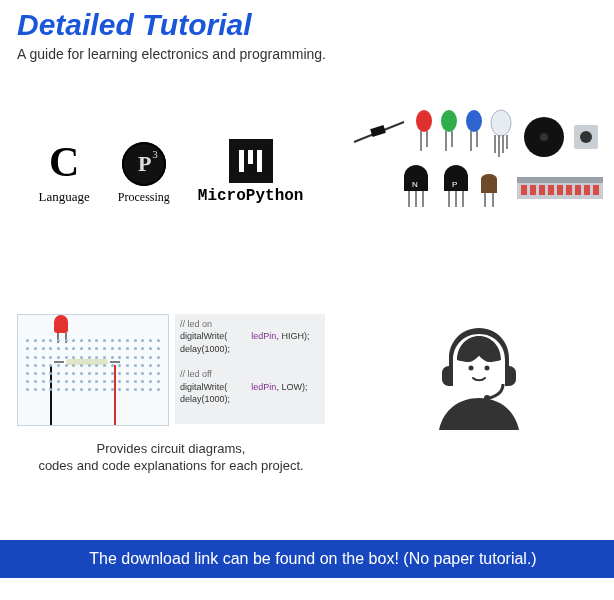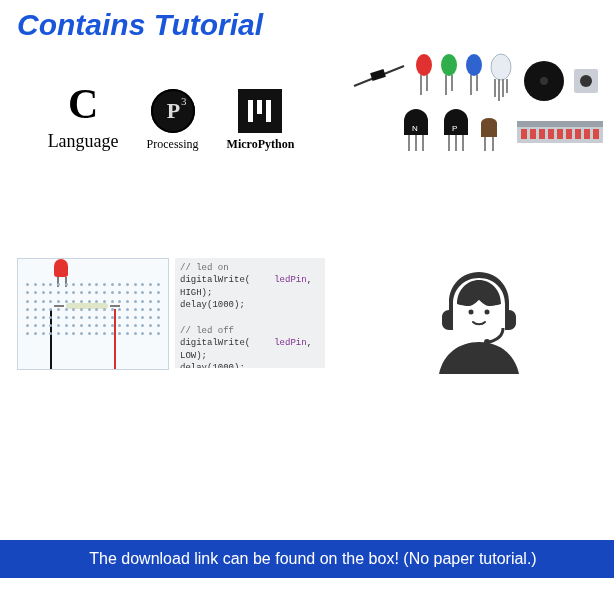--- a/index.html
+++ b/index.html
@@ -11,21 +11,21 @@
   .grid { display:grid; grid-template-columns:1fr 1fr; column-gap:24px; row-gap:40px; }
   .cell { text-align:center; }
   .caption { font-size:13px; color:var(--muted); line-height:1.35; }
   .illus { height:140px; display:flex; align-items:center; justify-content:center; }
   .band { position:fixed; left:0; bottom:22px; width:614px; background:var(--band-blue); color:#fff; text-align:center; font-size:16px; padding:10px 6px; }
 
   
   .langs { display:flex; align-items:flex-end; justify-content:center; gap:28px; color:#000; }
   .lang { display:flex; flex-direction:column; align-items:center; gap:4px; }
   .c-bigletter { width:46px; height:46px; display:flex; align-items:center; justify-content:center; font-family:"Times New Roman", serif; font-weight:900; font-size:42px; line-height:1; }
-  .lang-label { font-family:"Times New Roman", serif; font-size:18px; }
+  .lang-label { font-family:"Times New Roman", serif; font-size:13px; }
   .p3-badge { width:44px; height:44px; border-radius:50%; background:#111; position:relative; display:flex; align-items:center; justify-content:center; box-shadow:inset 0 0 0 2px #000; }
   .p3-badge .letters { color:#dcdcdc; font-family:"Times New Roman", serif; font-size:22px; letter-spacing:-2px; font-weight:600; }
   .p3-badge .sup { position:absolute; top:6px; right:8px; color:#dcdcdc; font-family:"Times New Roman", serif; font-size:11px; }
   .micro-logo { width:44px; height:44px; background:#111; display:flex; align-items:center; justify-content:center; }
   .micro-logo svg { width:30px; height:30px; }
 
   
   .bbwrap { display:flex; gap:6px; align-items:flex-start; text-align:left; }
   .breadboard { width:150px; height:110px; border:1px solid #c9d6e2; background:#f6fafd; position:relative; }
   .bb-rows { position:absolute; inset:22px 6px 6px; }
@@ -34,36 +34,37 @@
   .led-red { position:absolute; top:0; left:36px; width:14px; height:18px; background:#e4332e; border-radius:7px 7px 3px 3px; }
   .led-legs { position:absolute; top:18px; left:39px; display:flex; gap:6px; }
   .leg { width:2px; height:10px; background:#7c7c7c; }
   .resistor { position:absolute; top:44px; left:48px; width:42px; height:6px; background:#dfe6c8; border-radius:3px; }
   .resistor::before, .resistor::after { content:""; position:absolute; width:10px; height:2px; background:#7c7c7c; top:2px; }
   .resistor::before { left:-12px; }
   .resistor::after { right:-12px; }
   .wire-black { position:absolute; left:32px; top:50px; width:2px; height:60px; background:#111; }
   .wire-red   { position:absolute; left:96px; top:50px; width:2px; height:60px; background:#d82f2c; }
 
-  .codebox { width:150px; height:110px; background:#eef0f2; font-family:Liberation Mono, monospace; font-size:9px; color:#333; padding:4px 5px; box-sizing:border-box; line-height:1.4; overflow:hidden; }
+  .codebox { width:150px; height:110px; background:#eef0f2; font-family:Liberation Sans, sans-serif; font-size:9px; color:#333; padding:4px 5px; box-sizing:border-box; line-height:1.4; overflow:hidden; }
   .cmt { color:#6e6e6e; }
   .ident { color:#7e2f8e;margin-left:24px; }
 
   
   .support svg { width:120px; height:120px; }
 
   
   .components { position:relative; width:260px; height:130px; }
   .components svg { width:260px; height:130px; }
 </style>
 </head>
 <body>
 
 <div class="wrap">
-  <h1 class="title">Contains Tutorial</h1>
+  <h1 class="title">Detailed Tutorial</h1>
+  <div class="subtitle">A guide for learning electronics and programming.</div>
 
   <div class="grid">
 
     <div class="cell">
       <div class="illus">
         <div class="langs">
           <div class="lang">
             <div class="c-bigletter">C</div>
             <div class="lang-label">Language</div>
           </div>
@@ -75,21 +76,21 @@
             <div class="lang-label" style="font-size:12px;">Processing</div>
           </div>
           <div class="lang">
             <div class="micro-logo">
               <svg viewBox="0 0 30 30">
                   <rect x="3" y="4" width="5" height="22" fill="#fff"></rect>
                   <rect x="12" y="4" width="5" height="14" fill="#fff"></rect>
                   <rect x="21" y="4" width="5" height="22" fill="#fff"></rect>
                 </svg>
             </div>
-            <div class="lang-label" style="font-family:Liberation Serif, serif;font-weight:700;font-size:12px;">MicroPython</div>
+            <div class="lang-label" style="font-family:Liberation Mono, monospace;font-weight:700;font-size:16px;">MicroPython</div>
           </div>
         </div>
       </div>
     </div>
 
     <div class="cell">
       <div class="illus">
         <div class="components">
           <svg viewBox="0 0 260 130">
 
@@ -331,20 +332,24 @@
           <div class="codebox">
             <span class="cmt">// led on</span><br>
             <span>digitalWrite(</span><span class="ident">ledPin</span><span>, HIGH);</span><br>
             <span>delay(1000);</span><br><br>
             <span class="cmt">// led off</span><br>
             <span>digitalWrite(</span><span class="ident">ledPin</span><span>, LOW);</span><br>
             <span>delay(1000);</span>
           </div>
         </div>
       </div>
+      <div class="caption">
+        <span>Provides circuit diagrams,</span><br>
+        <span>codes and code explanations for each project.</span>
+      </div>
     </div>
 
     <div class="cell">
       <div class="illus support">
         <svg viewBox="0 0 120 120">
           <path d="M60 18c-18 0-30 14-30 30v8c-4 0-7 3-7 7v6c0 4 3 7 7 7h4V50c0-15 11-26 26-26s26 11 26 26v26h4c4 0 7-3 7-7v-6c0-4-3-7-7-7v-8c0-16-12-30-30-30z" fill="#333"></path>
           <circle cx="60" cy="58" r="20" fill="#fff"></circle>
           <path d="M38 50c0-14 10-24 22-24s22 10 22 24c0 0-6 2-12 2-5 0-9-6-10-6s-5 6-10 6c-6 0-12-2-12-2z" fill="#333"></path>
           <circle cx="52" cy="58" r="2.5" fill="#333"></circle>
             <circle cx="68" cy="58" r="2.5" fill="#333"></circle>

